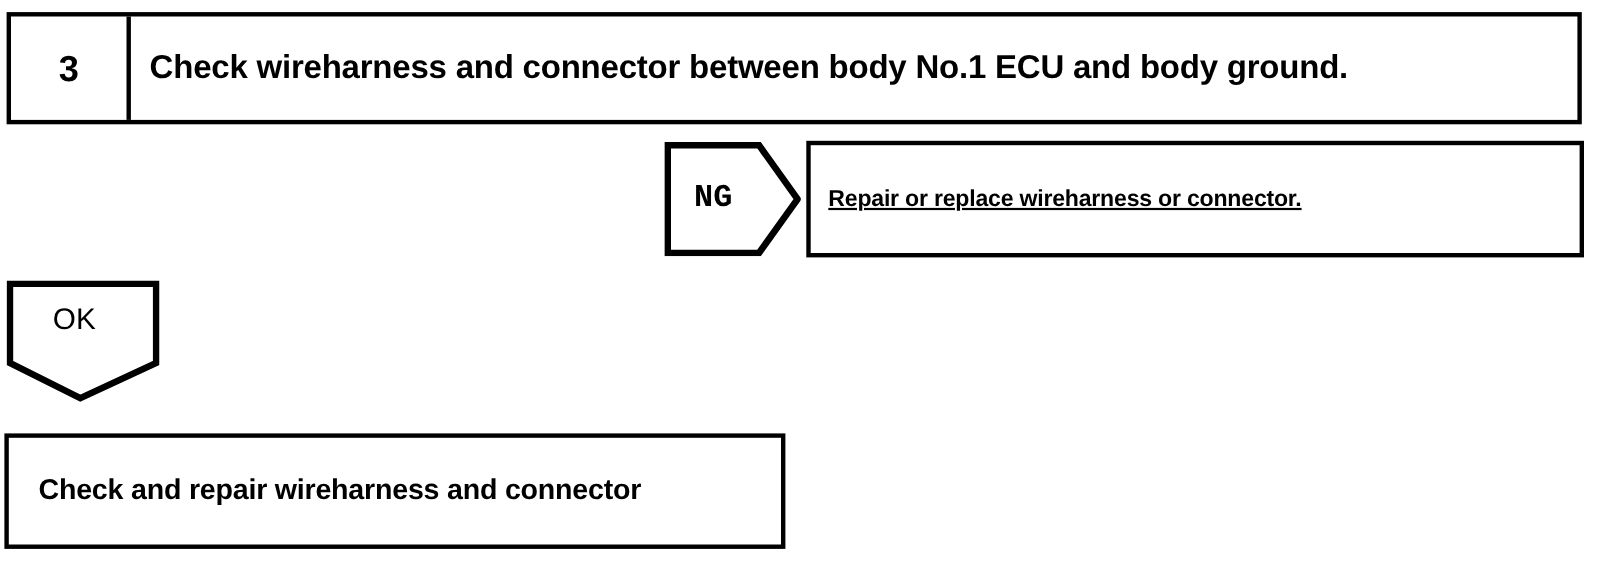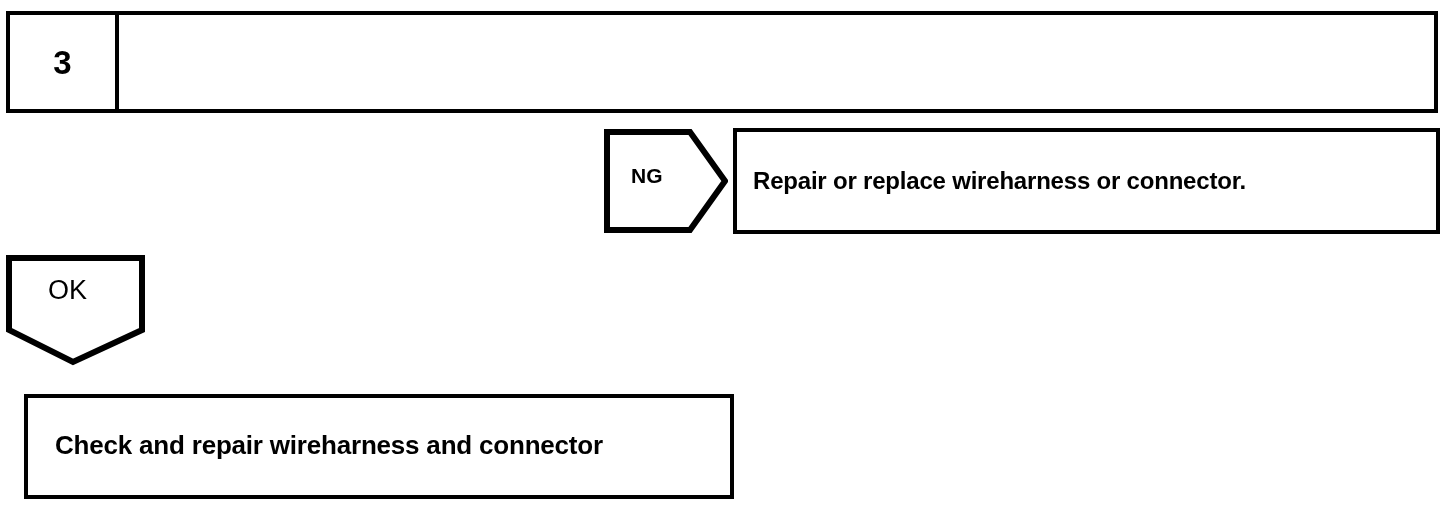--- a/index.html
+++ b/index.html
@@ -72,46 +72,48 @@
   }
   .ng-arrow svg {
     display: block;
     width: 124px;
     height: 104px;
   }
   .ng-label {
     position: absolute;
     left: 631px;
     top: 165px;
-    font-size: 21px;
+    font-size: 29px;
     font-weight: bold;
     line-height: 1;
     letter-spacing: 0px;
+    font-family: Liberation Mono, monospace;
   }
 
   
   .repair-box {
     position: absolute;
     left: 733px;
     top: 128px;
     width: 707px;
     height: 106px;
     box-sizing: border-box;
     border: 4px solid #000000;
     background: #ffffff;
     display: flex;
     align-items: center;
     padding-left: 16px;
   }
   .repair-text {
-    font-size: 24px;
+    font-size: 21px;
     font-weight: bold;
     line-height: 1.05;
     letter-spacing: -0.2px;
     white-space: nowrap;
+    text-decoration: underline;
   }
 
   
   .ok-arrow {
     position: absolute;
     left: 6px;
     top: 255px;
     width: 139px;
     height: 111px;
   }
@@ -138,38 +140,40 @@
     width: 710px;
     height: 105px;
     box-sizing: border-box;
     border: 4px solid #000000;
     background: #ffffff;
     display: flex;
     flex-direction: column;
     justify-content: center;
     padding-left: 27px;
     padding-bottom: 2px;
-    margin-left: 20px;
   }
   .result-line {
     font-size: 26px;
     font-weight: bold;
     line-height: 1.18;
     letter-spacing: -0.2px;
     white-space: nowrap;
   }
 </style>
 </head>
 <body>
 
 <div id="canvas">
 
   <div class="step-row">
     <div class="step-number-cell">
       <span class="step-number">3</span>
+    </div>
+    <div class="step-text-cell">
+      <span class="step-text">Check wireharness and connector between body No.1 ECU and body ground.</span>
     </div>
   </div>
 
   <div class="ng-arrow">
     <svg viewBox="0 0 124 104" xmlns="http://www.w3.org/2000/svg">
       <polygon points="3,3 86,3 121,52 86,101 3,101" fill="#ffffff" stroke="#000000" stroke-width="6" stroke-linejoin="miter"></polygon>
     </svg>
   </div>
   <span class="ng-label">NG</span>
 

